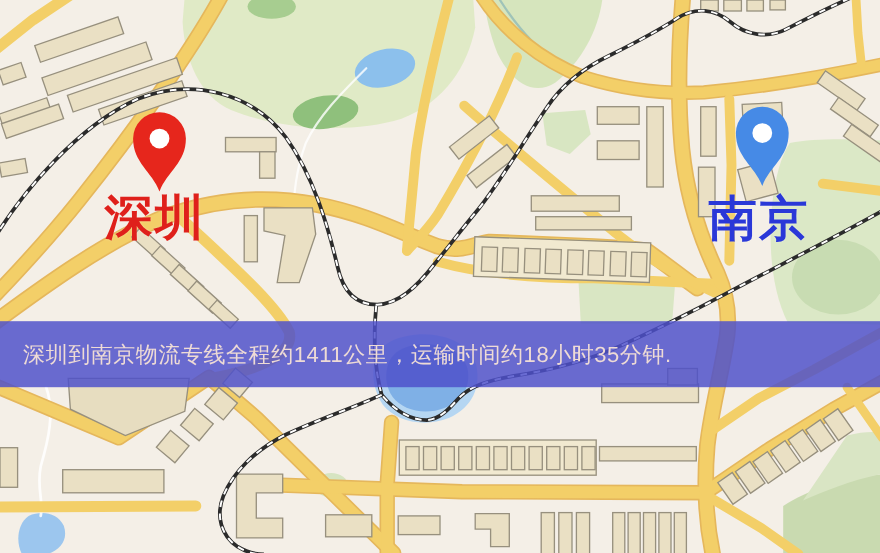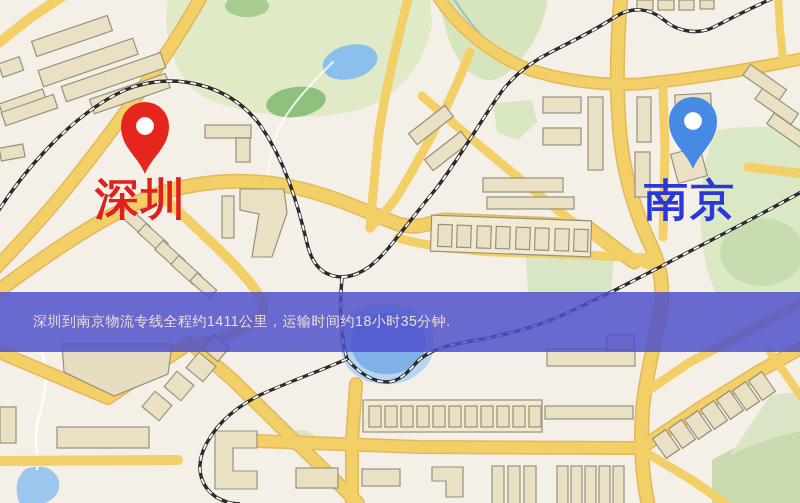--- a/index.html
+++ b/index.html
@@ -10,22 +10,22 @@
     font-family:"Liberation Sans","DejaVu Sans",sans-serif;
   }
   .map-svg{position:absolute;left:0;top:0;width:800px;height:503px;display:block;}
   .banner{
     position:absolute;left:0;top:292px;width:800px;height:60px;
     background:rgba(77,80,203,0.84);
     display:flex;align-items:center;
     z-index:30;
   }
   .banner p{
-    margin:12px;padding-left:21px;
-    font-size:14px;letter-spacing:0.5px;
+    margin:0;padding-left:21px;
+    font-size:20px;letter-spacing:0.5px;
     color:#eedbd5;
     white-space:nowrap;
   }
   .city-label{
     position:absolute;z-index:20;
     font-size:44px;font-weight:bold;line-height:1;
     transform:translateX(-50%);
     letter-spacing:2px;
     text-shadow:0 0 2px rgba(255,255,255,0.35);
   }

